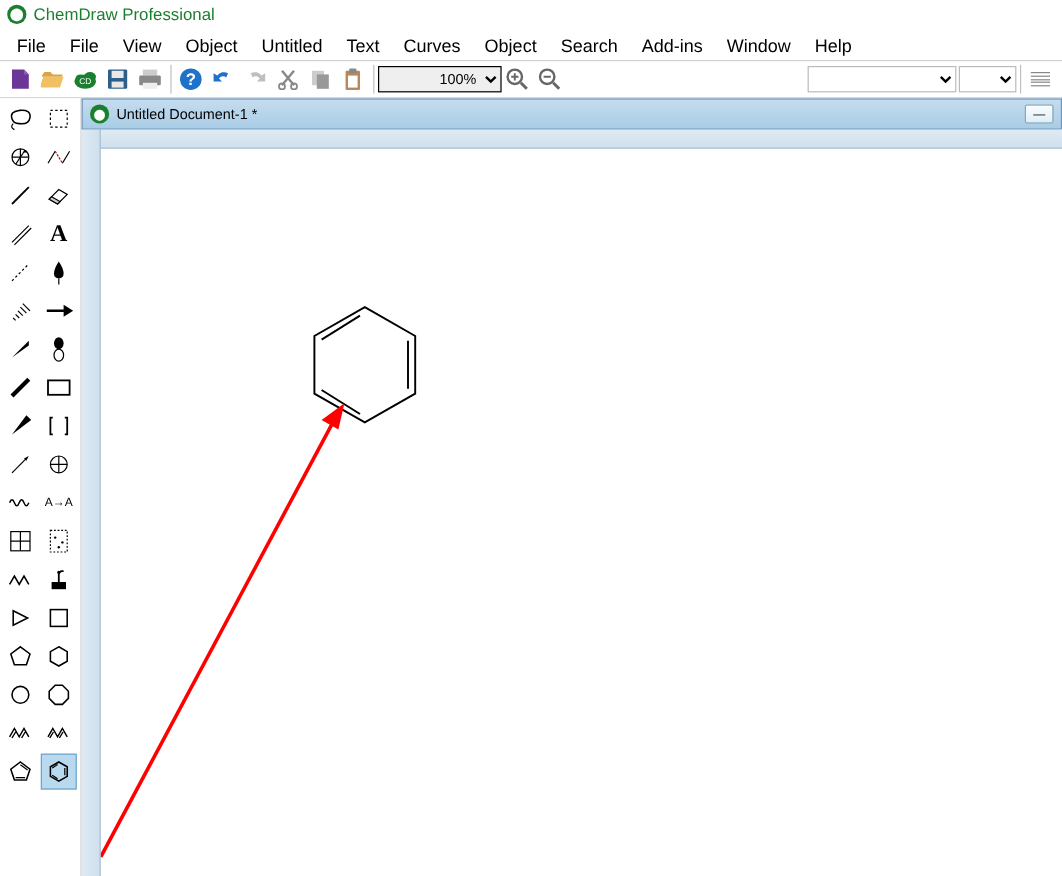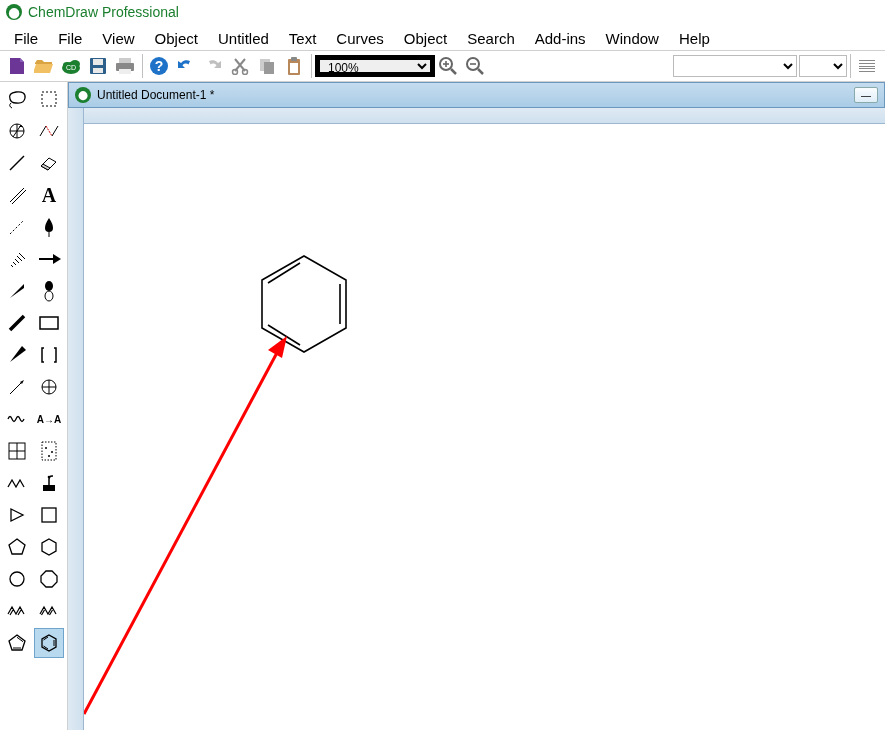--- a/index.html
+++ b/index.html
@@ -5,21 +5,21 @@
 * { box-sizing: border-box; margin: 0; padding: 0; }
 html, body { width: 885px; height: 730px; font-family: "Segoe UI", Tahoma, sans-serif; font-size: 13px; background: #fff; overflow: hidden; }
 .title-bar { height: 24px; display: flex; align-items: center; padding: 2px 6px; background: #fff; }
 .title-bar .app-icon { width: 16px; height: 16px; border-radius: 50%; background: #1a7f2e; display: flex; align-items: center; justify-content: center; color: #fff; font-size: 10px; font-weight: bold; margin-right: 6px; }
 .title-bar .title-text { color: #1a7f2e; font-size: 14px; }
 .menu-bar { height: 26px; display: flex; align-items: flex-end; padding: 0 4px; background: #fff; }
 .menu-bar .menu-item { padding: 3px 10px; color: #000; font-size: 15px; cursor: default; }
 .toolbar { height: 32px; display: flex; align-items: center; padding: 2px 4px; background: #fff; border-top: 1px solid #d0d0d0; border-bottom: 1px solid #d0d0d0; }
 .toolbar .tb-btn { width: 26px; height: 26px; display: flex; align-items: center; justify-content: center; margin-right: 1px; cursor: default; border: 1px solid transparent; }
 .toolbar .separator { width: 1px; height: 24px; background: #c0c0c0; margin: 0 3px; }
-.toolbar .zoom-input { width: 120px; height: 22px; font-size: 12px; padding: 0 4px; border: 5px solid #000000; }
+.toolbar .zoom-input { width: 103px; height: 22px; font-size: 12px; padding: 0 4px; border: 1px solid #000000; text-align: right; }
 .toolbar .font-dd { width: 124px; height: 22px; border: 1px solid #bbb; margin-left: 6px; background: #fff; font-size: 12px; }
 .toolbar .size-dd { width: 48px; height: 22px; border: 1px solid #bbb; margin-left: 2px; background: #fff; font-size: 12px; }
 .main-area { display: flex; height: calc(730px - 24px - 26px - 32px); position: relative; }
 .tool-palette { width: 68px; background: #fff; padding: 2px 2px; display: grid; grid-template-columns: repeat(2, 30px); grid-auto-rows: 30px; gap: 2px; align-content: start; border-right: 1px solid #d0d0d0; }
 .tool-palette .tool { width: 30px; height: 30px; display: flex; align-items: center; justify-content: center; border: 1px solid transparent; cursor: default; }
 .tool-palette .tool.selected { background: #b9d9ef; border: 1px solid #6fa4cc; }
 .doc-area { flex: 1; background: #cfe2f0; position: relative; }
 .doc-titlebar { position: absolute; left: 0; right: 0; top: 0; height: 26px; background: linear-gradient(#c5dcef,#a9cce6); border: 1px solid #6d98bd; display: flex; align-items: center; padding: 0 6px; }
 .doc-titlebar .doc-icon { width: 16px; height: 16px; border-radius: 50%; background: #1a7f2e; display: flex; align-items: center; justify-content: center; color: #fff; font-size: 9px; margin-right: 6px; }
 .doc-titlebar .doc-title { color: #000; font-size: 12px; }
@@ -291,21 +291,21 @@
           <line x1="3" y1="10" x2="17" y2="10" stroke="#000"></line>
         </svg>
       </div>
 
     <div class="tool">
         <svg width="22" height="14">
           <path d="M2 7 q2 -5 4 0 t4 0 t4 0 t4 0" fill="none" stroke="#000" stroke-width="1.3"></path>
         </svg>
       </div>
     <div class="tool">
-        <span style="font-size:10px;font-weight:bold;">A→A</span>
+        <span style="font-size:10px;font-weight:normal;">A→A</span>
       </div>
 
     <div class="tool">
         <svg width="20" height="20">
           <rect x="2" y="2" width="16" height="16" fill="none" stroke="#000"></rect>
           <line x1="10" y1="2" x2="10" y2="18" stroke="#000"></line>
           <line x1="2" y1="10" x2="18" y2="10" stroke="#000"></line>
         </svg>
       </div>
     <div class="tool">

